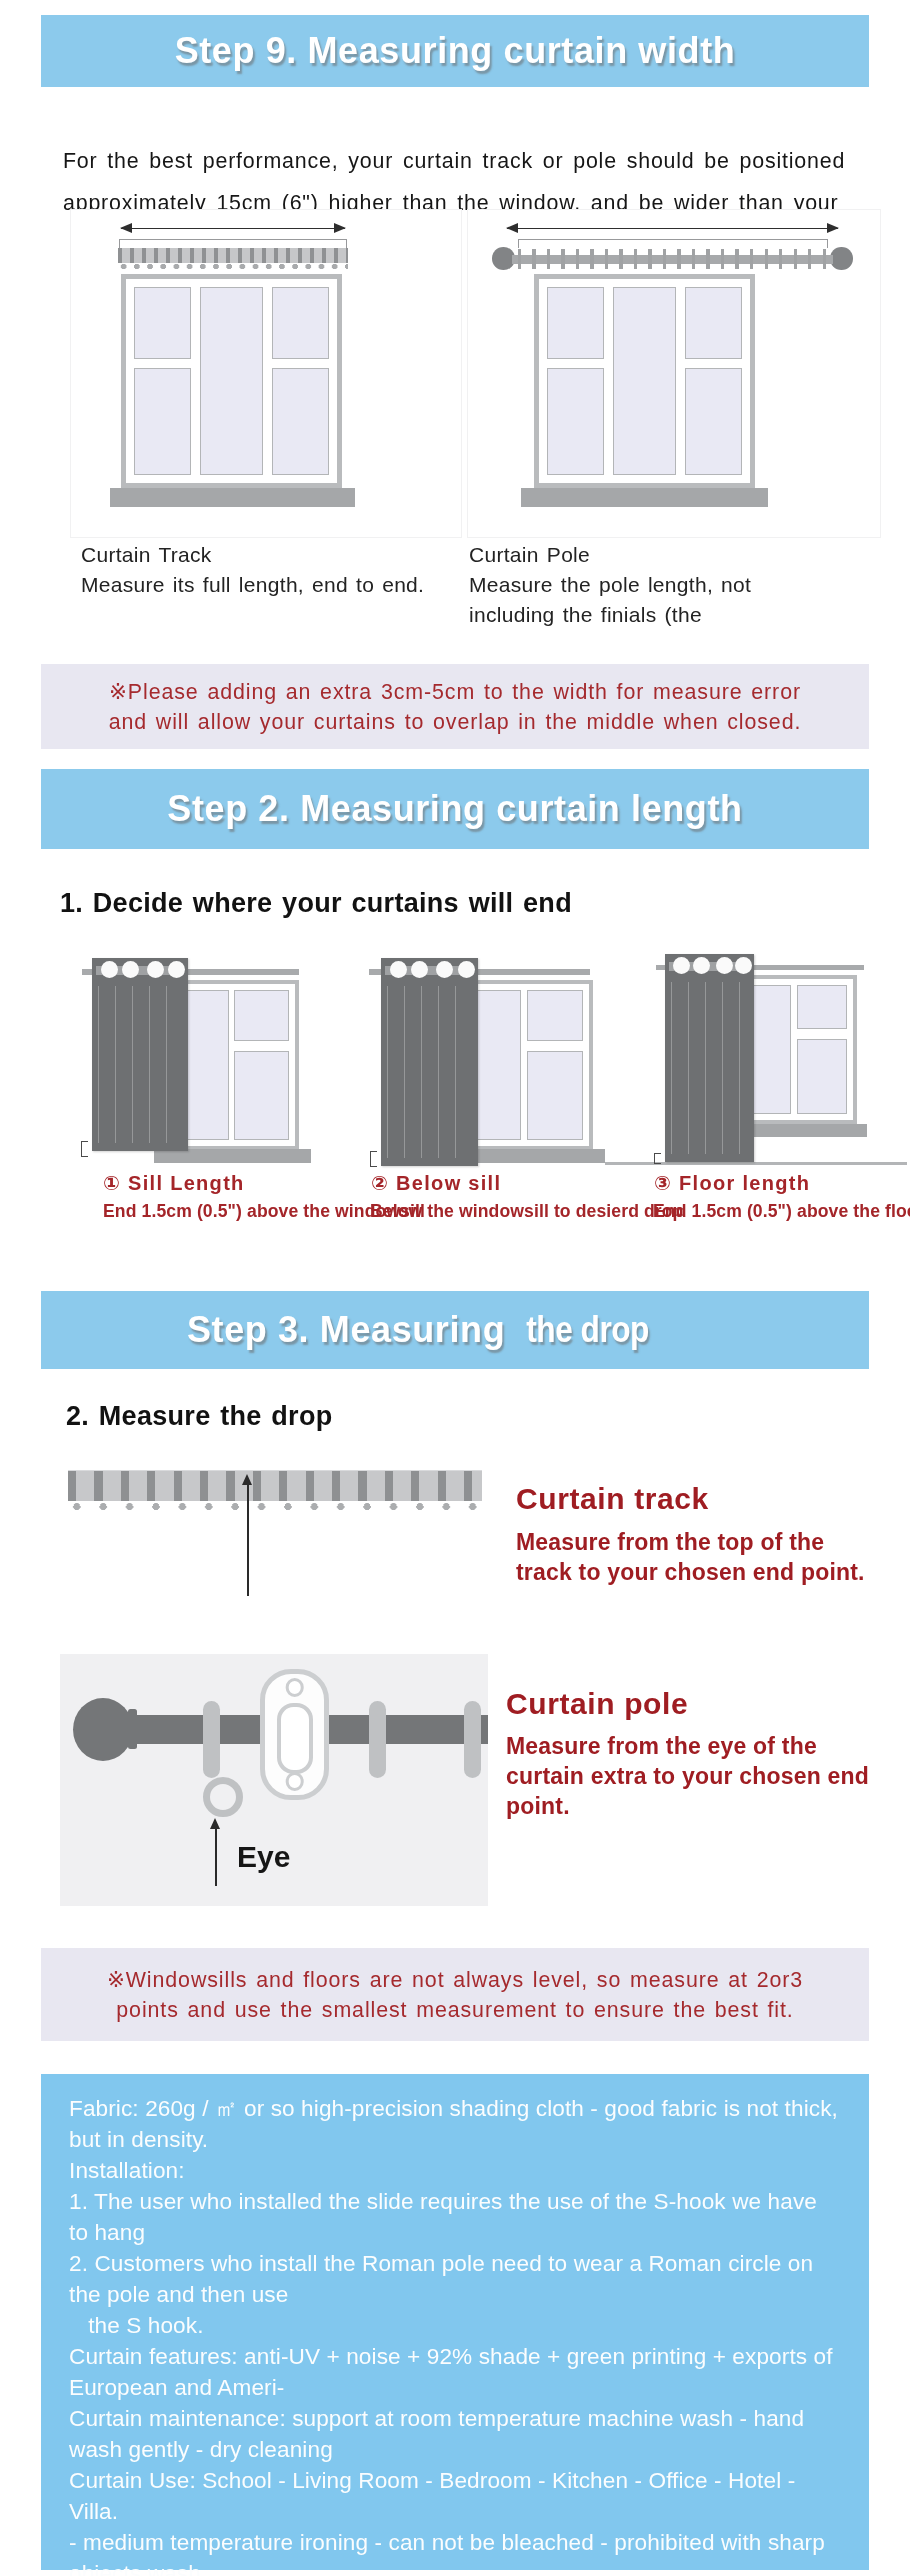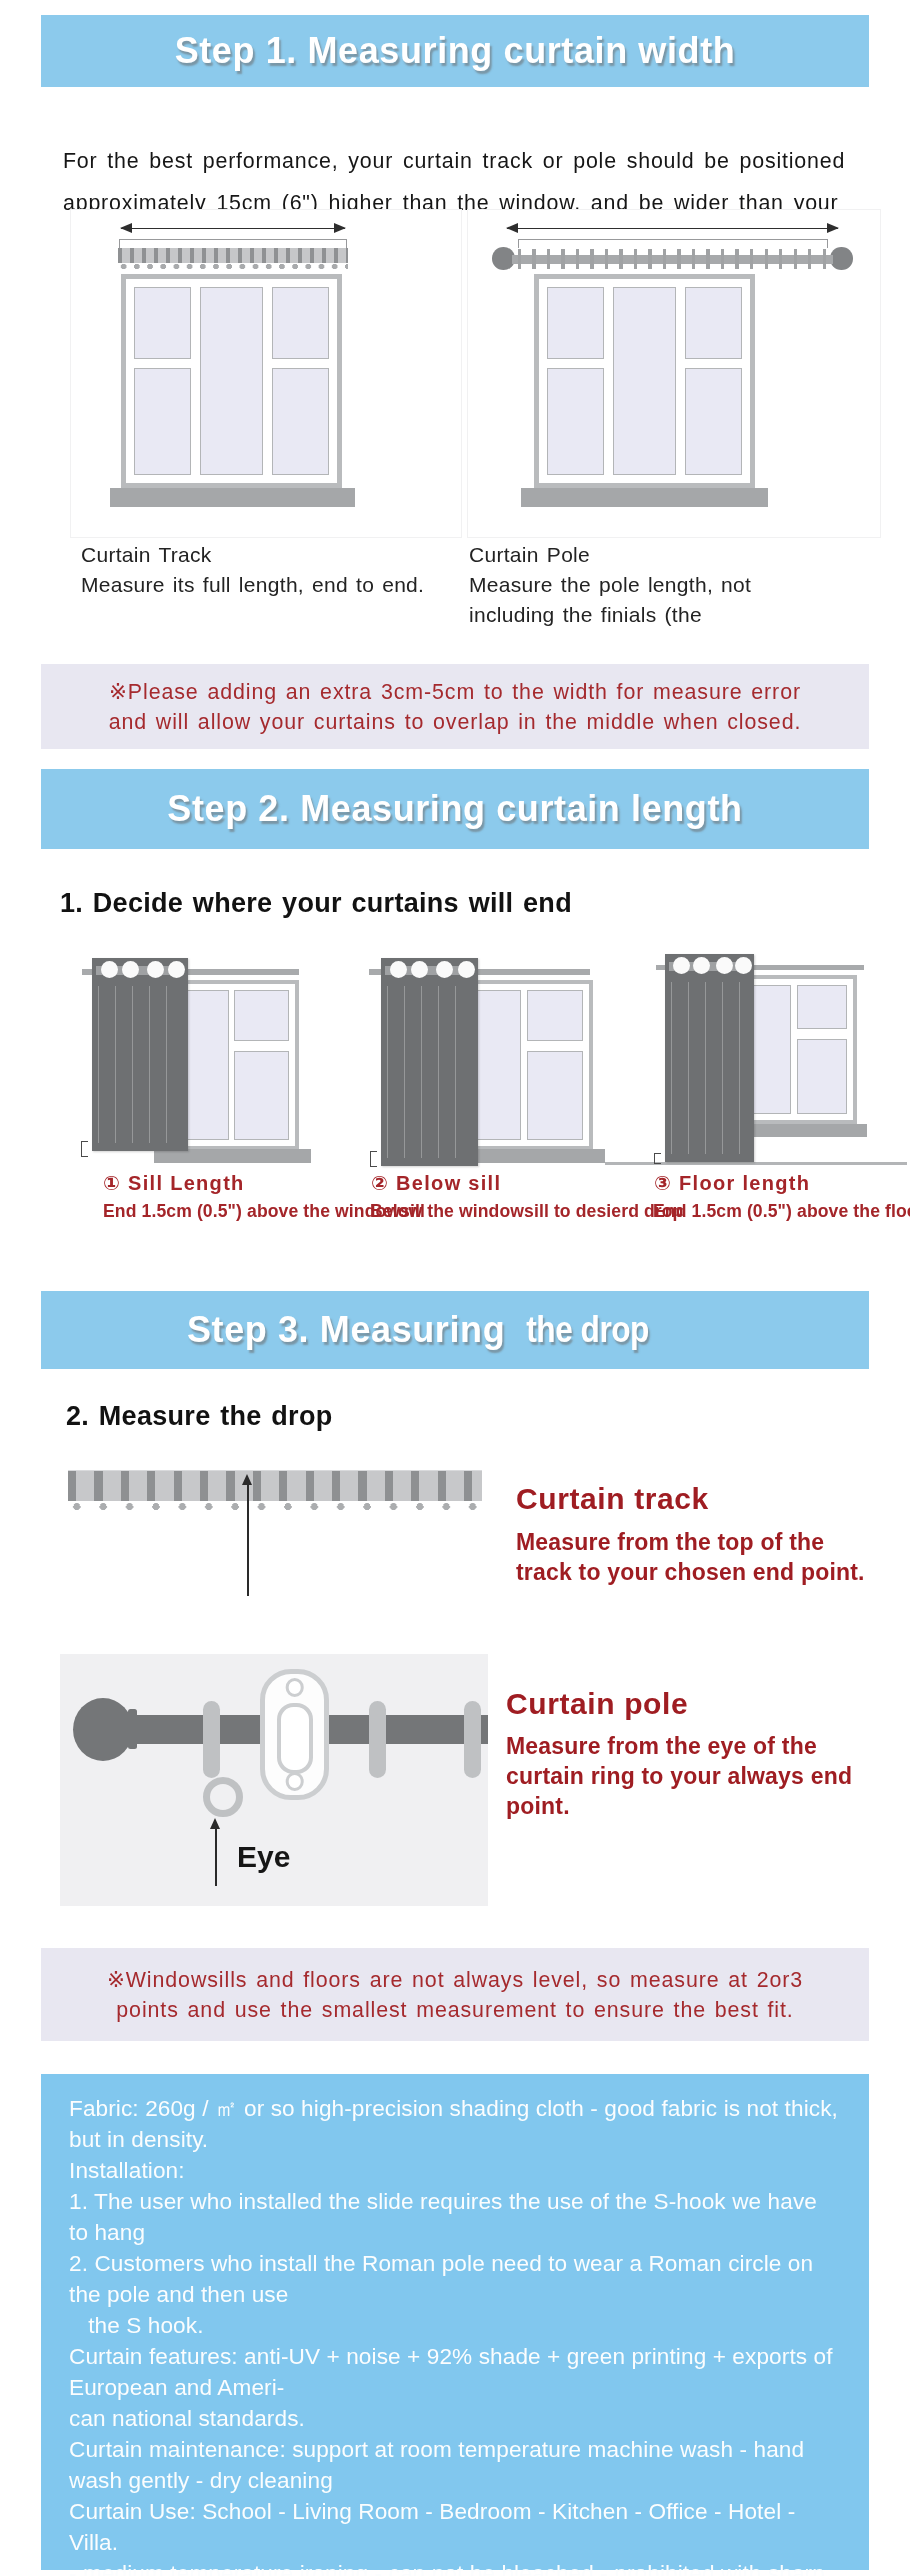--- a/index.html
+++ b/index.html
@@ -93,21 +93,21 @@
     color:#fbfdfe; font-size:22.6px;
   }
   .footer div { line-height:31px; white-space:pre-wrap; letter-spacing:0.1px; }
 </style>
 </head>
 <body>
 
 <div id="page">
 
   <div class="band" style="top:14.5px;height:72px">
-    <span>Step 1. Measuring curtain width</span>
+    <span>Step 9. Measuring curtain width</span>
   </div>
 
   <div class="abs intro" style="left:63px;top:140px">
     <div>For the best performance, your curtain track or pole should be positioned</div>
     <div>approximately 15cm (6") higher than the window, and be wider than your</div>
   </div>
 
   <div class="dbox" style="left:70px;top:209px;width:390px;height:327px">
     <div class="harrow" style="left:50px;top:17.6px;width:224px"></div>
     <div class="bracket" style="left:48px;top:29px;width:226px"></div>
@@ -282,36 +282,35 @@
         <span class="screw bot"></span>
     </div>
     <div class="peye"></div>
     <div class="varrow" style="left:155px;top:174px;height:58px"></div>
     <div class="eyelabel">Eye</div>
   </div>
 
   <div class="red-h" style="left:506px;top:1687px">Curtain pole</div>
   <div class="red-b" style="left:506px;top:1731px">
     <div>Measure from the eye of the</div>
-    <div>curtain ring to your always end</div>
+    <div>curtain extra to your chosen end</div>
     <div>point.</div>
   </div>
 
   <div class="note" style="top:1948px;height:93px">
     <div>※Windowsills and floors are not always level, so measure at 2or3</div>
     <div>points and use the smallest measurement to ensure the best fit.</div>
   </div>
 
   <div class="footer">
     <div>Fabric: 260g / ㎡ or so high-precision shading cloth - good fabric is not thick, but in density.</div>
     <div>Installation:</div>
     <div>1. The user who installed the slide requires the use of the S-hook we have to hang</div>
     <div>2. Customers who install the Roman pole need to wear a Roman circle on the pole and then use</div>
     <div>   the S hook.</div>
     <div>Curtain features: anti-UV + noise + 92% shade + green printing + exports of European and Ameri-</div>
-    <div>can national standards.</div>
     <div>Curtain maintenance: support at room temperature machine wash - hand wash gently - dry cleaning</div>
     <div>Curtain Use: School - Living Room - Bedroom - Kitchen - Office - Hotel - Villa.</div>
     <div>- medium temperature ironing - can not be bleached - prohibited with sharp objects wash.</div>
   </div>
 
 </div>
 
 
 </body></html>

